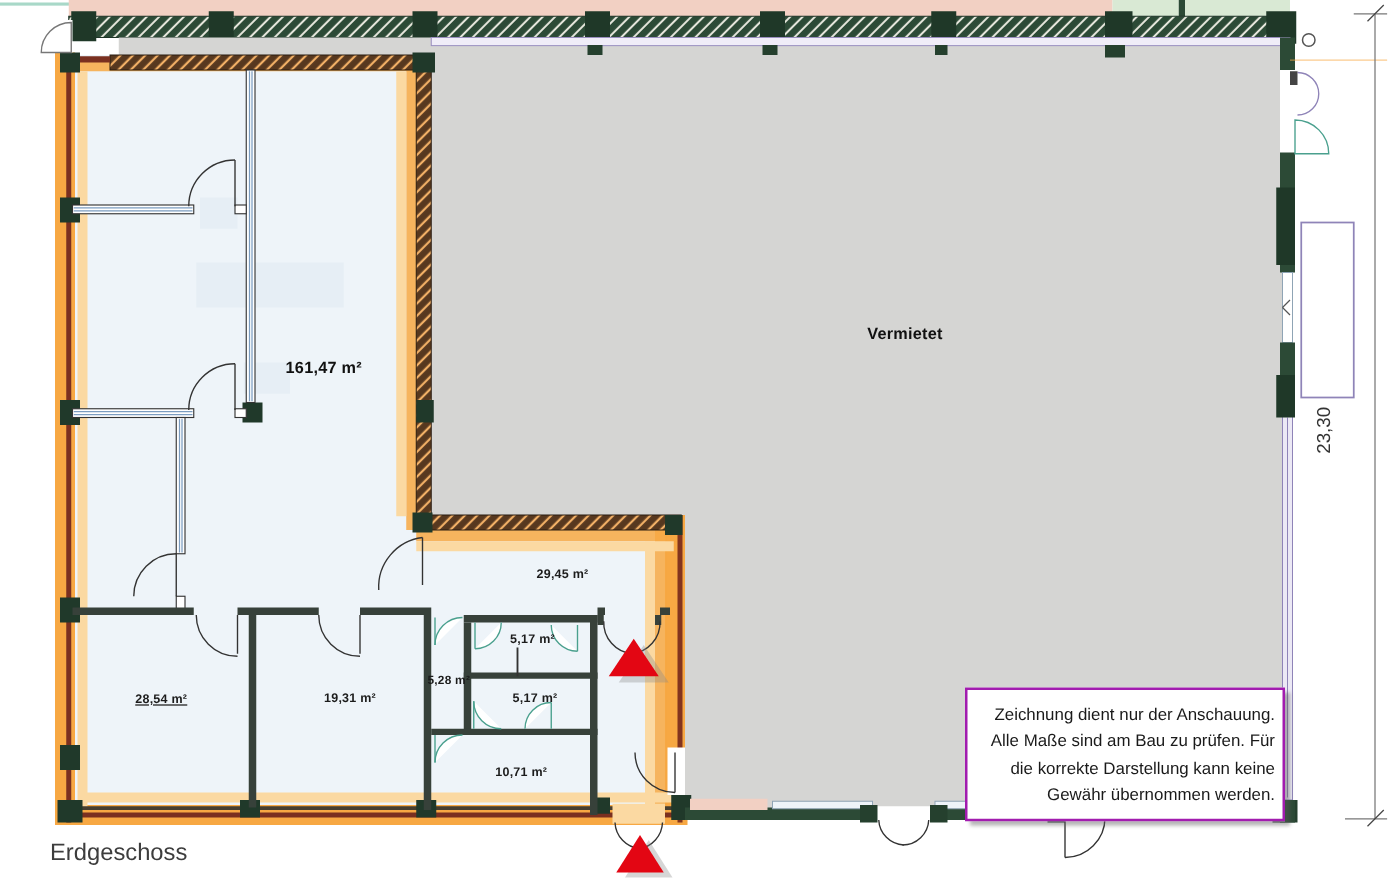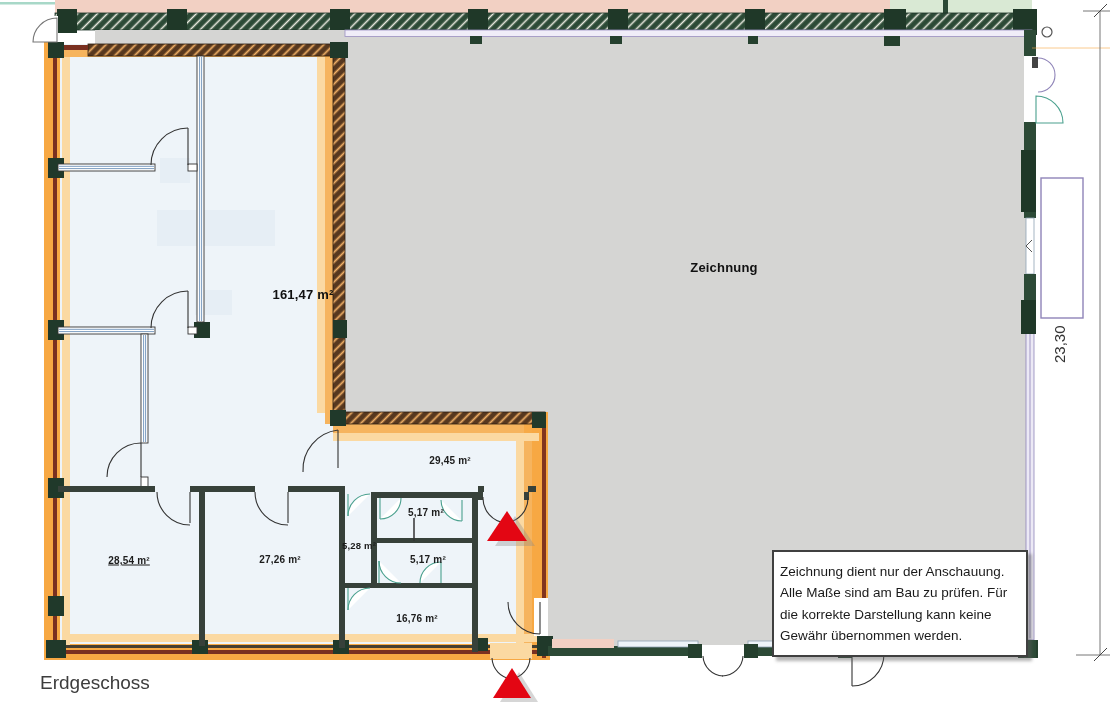--- a/index.html
+++ b/index.html
@@ -18,23 +18,23 @@
     position:absolute;left:1070px;top:326px;width:18px;height:56px;
     transform:rotate(-90deg);transform-origin:center;
     font:400 15px "Liberation Sans",sans-serif;color:#333;white-space:nowrap;
   }
   .floor-title{
     position:absolute;left:4px;top:672px;
     font:400 19px "Liberation Sans",sans-serif;color:#3d3d3d;margin-left:36px;
   }
   .disclaimer{
     position:absolute;left:772px;top:550px;width:256px;box-sizing:border-box;
-    background:#ffffff;border:2px solid #404040;
+    background:#ffffff;border:2px solid #a21caf;
     box-shadow:4px 4px 3px rgba(90,90,90,.45);
-    padding:9px 6px;text-align:left;
+    padding:9px 6px;text-align:right;
     font:400 13.5px "Liberation Sans",sans-serif;color:#1a1a1a;line-height:1.58;
   }
 </style>
 </head>
 <body>
 
 <div class="stage">
 
 <svg width="1110" height="705" viewBox="0 0 1110 705">
   <defs>
@@ -283,29 +283,29 @@
 
   <g stroke="#777" stroke-width="1" fill="none">
     <line x1="1100" y1="11" x2="1100" y2="655"></line>
     <line x1="1083" y1="11" x2="1110" y2="11"></line>
     <line x1="1094" y1="17" x2="1107" y2="4" stroke="#444"></line>
     <line x1="1076" y1="655" x2="1110" y2="655"></line>
     <line x1="1094" y1="661" x2="1107" y2="648" stroke="#444"></line>
   </g>
 </svg>
 
-<div class="label label-big" style="left:259px;top:294px;margin-left:44px;">161,47 m²</div>
-<div class="label label-big" style="left:724px;top:267px;">Zeichnung</div>
+<div class="label label-big" style="left:259px;top:294px;">161,47 m²</div>
+<div class="label label-big" style="left:724px;top:267px;">Vermietet</div>
 <div class="label" style="left:450px;top:460px;">29,45 m²</div>
 <div class="label" style="left:129px;top:560px;text-decoration:underline;">28,54 m²</div>
-<div class="label" style="left:280px;top:559px;">27,26 m²</div>
+<div class="label" style="left:280px;top:559px;">19,31 m²</div>
 <div class="label" style="left:359px;top:545px;font-size:9.5px;">5,28 m²</div>
 <div class="label" style="left:426px;top:512px;">5,17 m²</div>
 <div class="label" style="left:428px;top:559px;">5,17 m²</div>
-<div class="label" style="left:417px;top:618px;">16,76 m²</div>
+<div class="label" style="left:417px;top:618px;">10,71 m²</div>
 
 <div class="dim-label">23,30</div>
 
 <div class="disclaimer">
   <span>Zeichnung dient nur der Anschauung. Alle Maße sind am Bau zu prüfen. Für die korrekte Darstellung kann keine Gewähr übernommen werden.</span>
 </div>
 
 <div class="floor-title">Erdgeschoss</div>
 
 </div>

